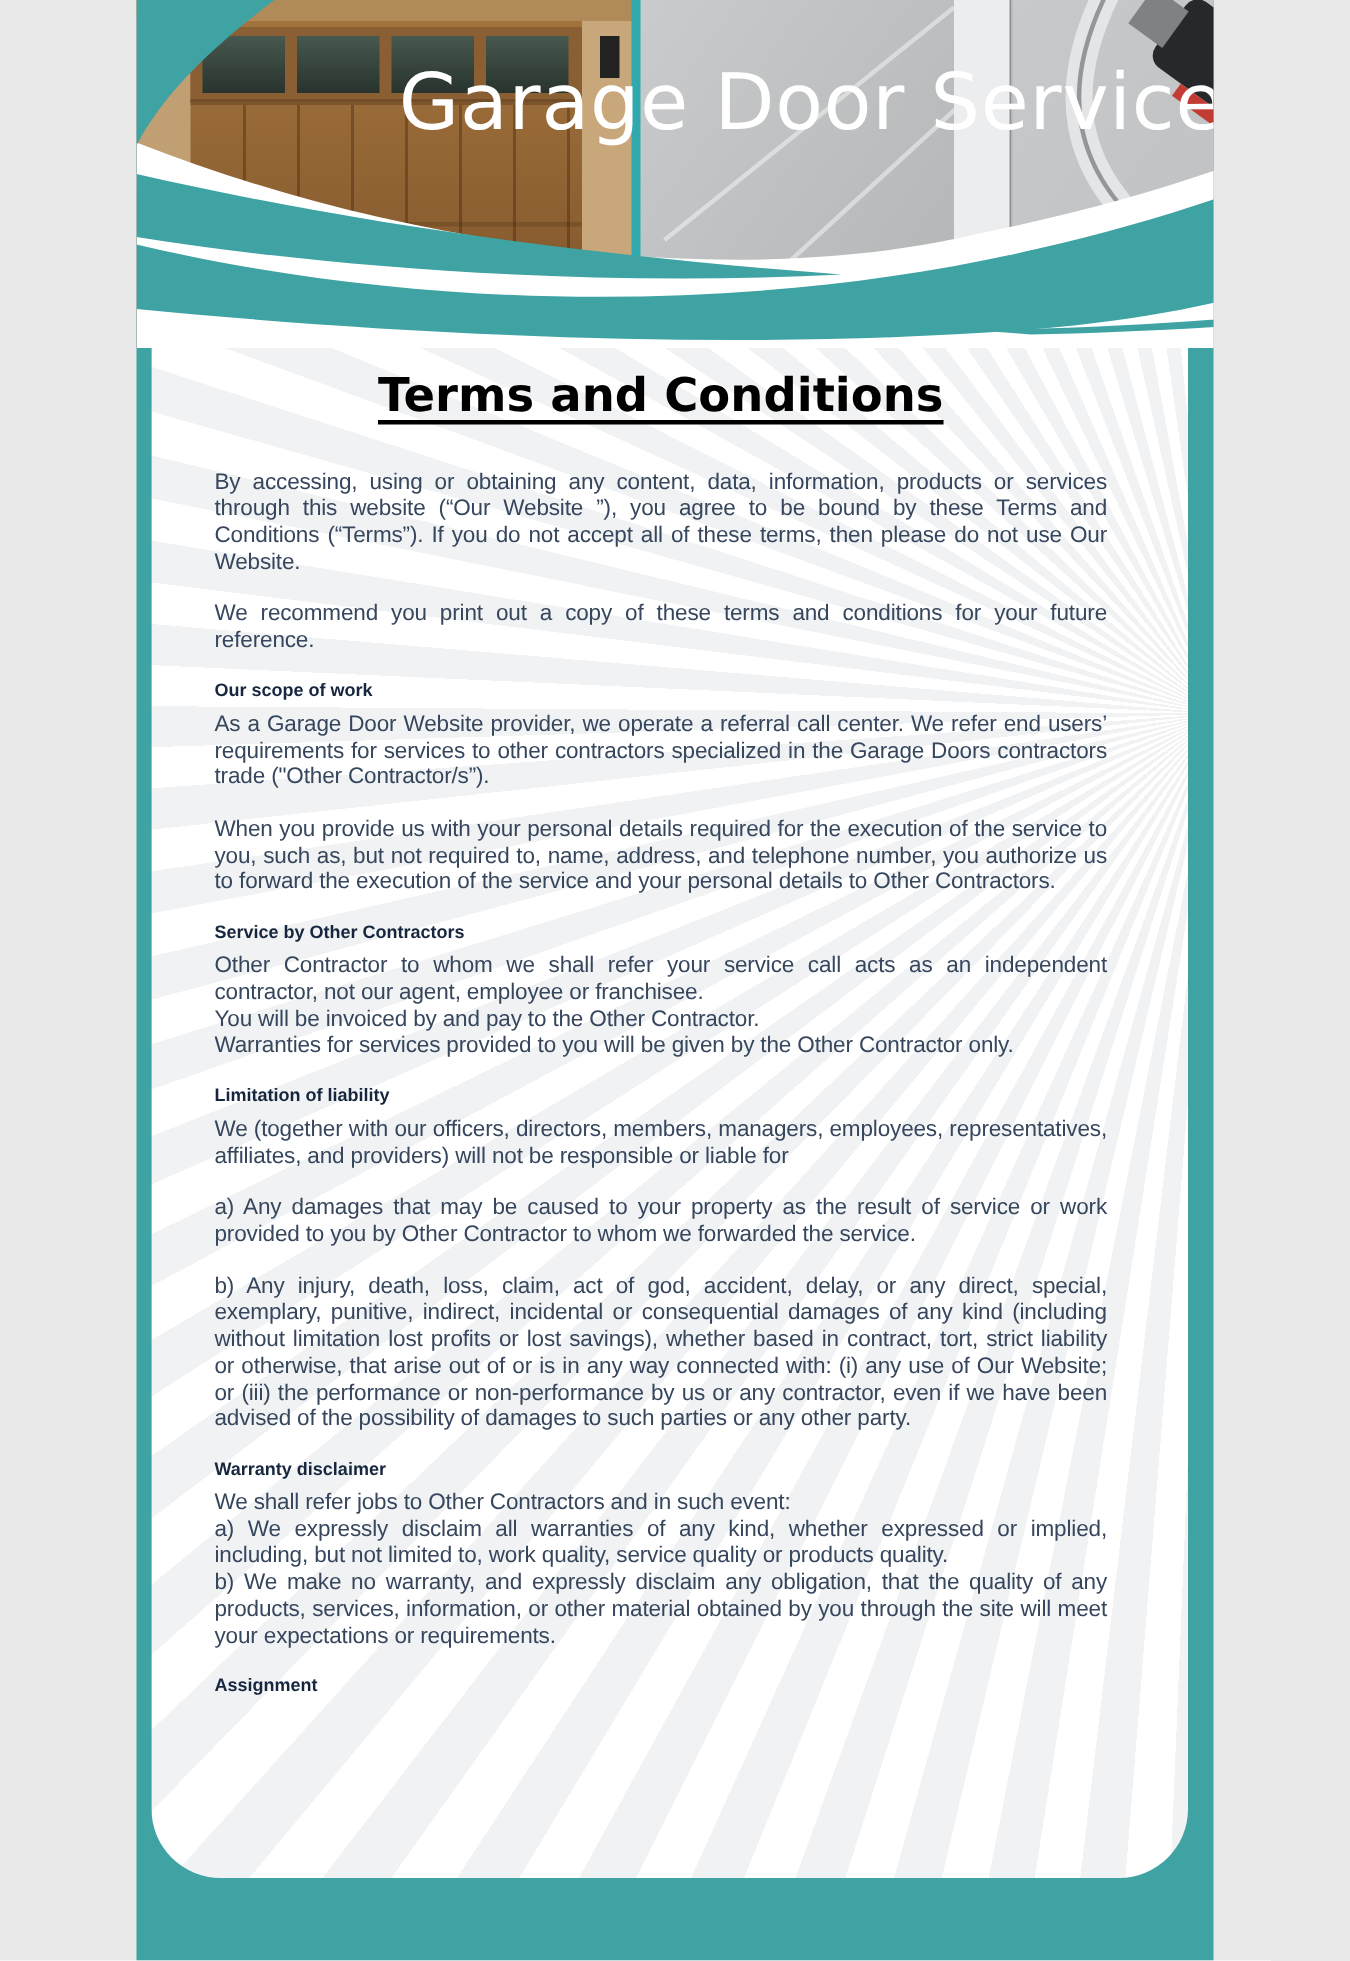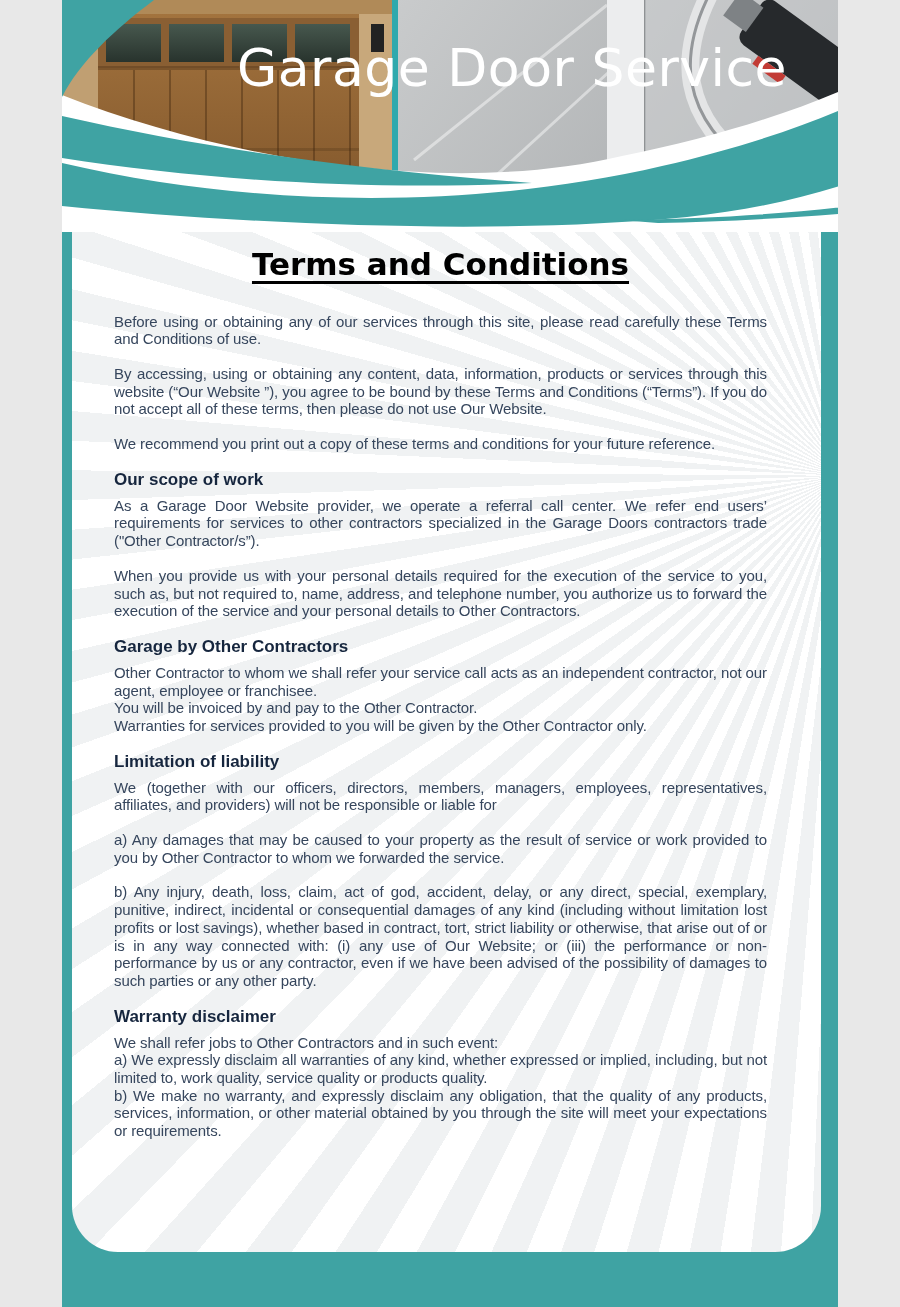--- a/index.html
+++ b/index.html
@@ -1,20 +1,20 @@
 <!DOCTYPE html>
 <html><head>
 <meta charset="utf-8">
 <style>
   html,body { margin:0; padding:0; }
   body { font-family: "Liberation Sans", sans-serif; background:#e8e8e8; }
 
   .page {
     position:relative;
-    width:776px; height:1307px;
+    width:718px; height:1307px;
     margin:0 auto;
     background:#3FA3A3;
     overflow:hidden;
   }
 
   
   .card {
     position:absolute;
     left:10px; right:17px; top:0; bottom:55px;
     background:
@@ -60,21 +60,21 @@
     text-decoration-thickness:3px;
     text-underline-offset:6px;
   }
 
   .card-content p {
     margin:0 0 17px 0;
     text-align:justify;
     white-space:pre-line;
   }
   .card-content h2 {
-    font-size:17px;
+    font-size:12px;
     font-weight:700;
     color:#16263E;
     margin:16px 0 7px 0;
     letter-spacing:0;
     text-align:left;
   }
 
   .footer-band {
     position:absolute; left:0; right:0; bottom:0; height:55px;
   }
@@ -158,49 +158,49 @@
       <path d="M558,220 C700,218 820,206 900,188 L900,200 C818,213 692,221 596,223 Z"></path>
       <path d="M850,0 L900,0 L900,36 C884,23 867,11 850,0 Z"></path>
     </g>
 
     <text class="banner-title" x="450" y="86" font-size="52" text-anchor="middle">Garage Door Service</text>
   </svg>
 
   <div class="card-content">
     <h1 class="page-title"><span>Terms and Conditions</span></h1>
     <div id="intro">
-        <p>Before using or obtaining any of our services through this site, please read carefully these Terms and Conditions of use.</p>
         <p>By accessing, using or obtaining any content, data, information, products or services through this website (“Our Website ”), you agree to be bound by these Terms and Conditions (“Terms”). If you do not accept all of these terms, then please do not use Our Website.</p>
         <p>We recommend you print out a copy of these terms and conditions for your future reference.</p>
       </div>
     <div id="sections">
         <section>
           <h2>Our scope of work</h2>
           <p>As a Garage Door Website provider, we operate a referral call center. We refer end users’ requirements for services to other contractors specialized in the Garage Doors contractors trade ("Other Contractor/s”).</p>
         </section>
         <section>
           <p>When you provide us with your personal details required for the execution of the service to you, such as, but not required to, name, address, and telephone number, you authorize us to forward the execution of the service and your personal details to Other Contractors.</p>
         </section>
         <section>
-          <h2>Garage by Other Contractors</h2>
+          <h2>Service by Other Contractors</h2>
           <p>Other Contractor to whom we shall refer your service call acts as an independent contractor, not our agent, employee or franchisee.
 You will be invoiced by and pay to the Other Contractor.
 Warranties for services provided to you will be given by the Other Contractor only.</p>
         </section>
         <section>
           <h2>Limitation of liability</h2>
           <p>We (together with our officers, directors, members, managers, employees, representatives, affiliates, and providers) will not be responsible or liable for</p>
           <p>a) Any damages that may be caused to your property as the result of service or work provided to you by Other Contractor to whom we forwarded the service.</p>
           <p>b) Any injury, death, loss, claim, act of god, accident, delay, or any direct, special, exemplary, punitive, indirect, incidental or consequential damages of any kind (including without limitation lost profits or lost savings), whether based in contract, tort, strict liability or otherwise, that arise out of or is in any way connected with: (i) any use of Our Website; or (iii) the performance or non-performance by us or any contractor, even if we have been advised of the possibility of damages to such parties or any other party.</p>
         </section>
         <section>
           <h2>Warranty disclaimer</h2>
           <p>We shall refer jobs to Other Contractors and in such event:
 a) We expressly disclaim all warranties of any kind, whether expressed or implied, including, but not limited to, work quality, service quality or products quality.
 b) We make no warranty, and expressly disclaim any obligation, that the quality of any products, services, information, or other material obtained by you through the site will meet your expectations or requirements.</p>
         </section>
         <section>
+          <h2>Assignment</h2>
         </section>
       </div>
   </div>
 
   <div class="footer-band"></div>
 </div>
 
 </body></html>

